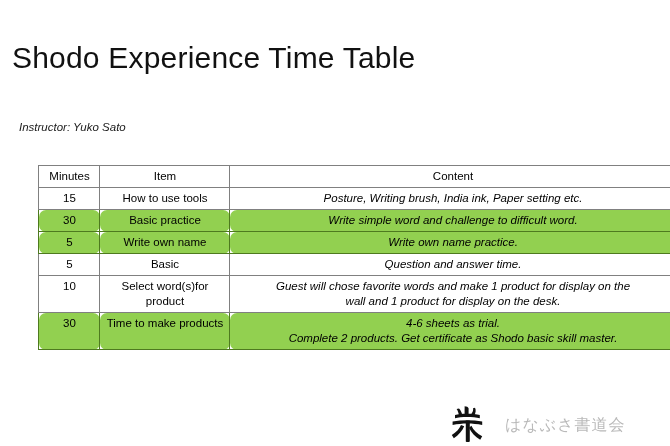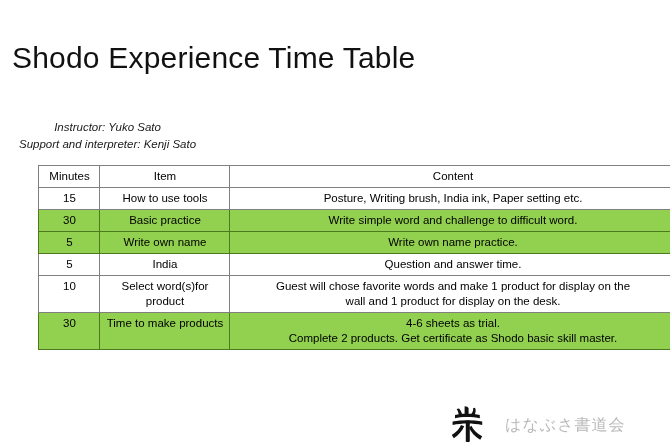--- a/index.html
+++ b/index.html
@@ -65,29 +65,30 @@
   table.timetable td {
     border: 1px solid #808080;
     padding: 3px 5px 3px 6px;
     vertical-align: top;
     line-height: 15px;
     background: #ffffff;
   }
   table.timetable tr.green td {
     background: #92D050;
     border-color: #4e7a1f;
+    border-radius: 7px;
   }
   col.c-min { width: 61px; }
   col.c-item { width: 130px; }
   col.c-content { width: 446px; }
 
   .cell-min  { white-space: nowrap; }
   .cell-item { }
   .cell-content { }
-  .line2 { display: block; }
+  .line2 { display: block; font-style: italic; }
 
   #logo {
     position: absolute;
     left: 447px;
     top: 403px;
     width: 180px;
     height: 42px;
   }
   #logo-mark {
     position: absolute;
@@ -109,21 +110,20 @@
 </style>
 </head>
 <body>
 
 <div id="slide">
 
   <div id="page-title">Shodo Experience Time Table</div>
 
   <div id="credits">
     <div>Instructor: Yuko Sato</div>
-    <div>Support and interpreter: Kenji Sato</div>
   </div>
 
   <div id="timetable-wrap">
     <table class="timetable">
       <colgroup>
         <col class="c-min">
         <col class="c-item">
         <col class="c-content">
       </colgroup>
       <tbody>
@@ -152,21 +152,21 @@
         <tr class="green">
           <td class="cell-min">5</td>
           <td class="cell-item">Write own name</td>
           <td class="cell-content">
             <span class="line2">Write own name practice.</span>
           </td>
         </tr>
 
         <tr>
           <td class="cell-min">5</td>
-          <td class="cell-item">India</td>
+          <td class="cell-item">Basic</td>
           <td class="cell-content">
             <span class="line2">Question and answer time.</span>
           </td>
         </tr>
 
         <tr>
           <td class="cell-min">10</td>
           <td class="cell-item">Select word(s)for product</td>
           <td class="cell-content">
             <span class="line2">Guest will chose favorite words and make 1 product for display on the</span>

